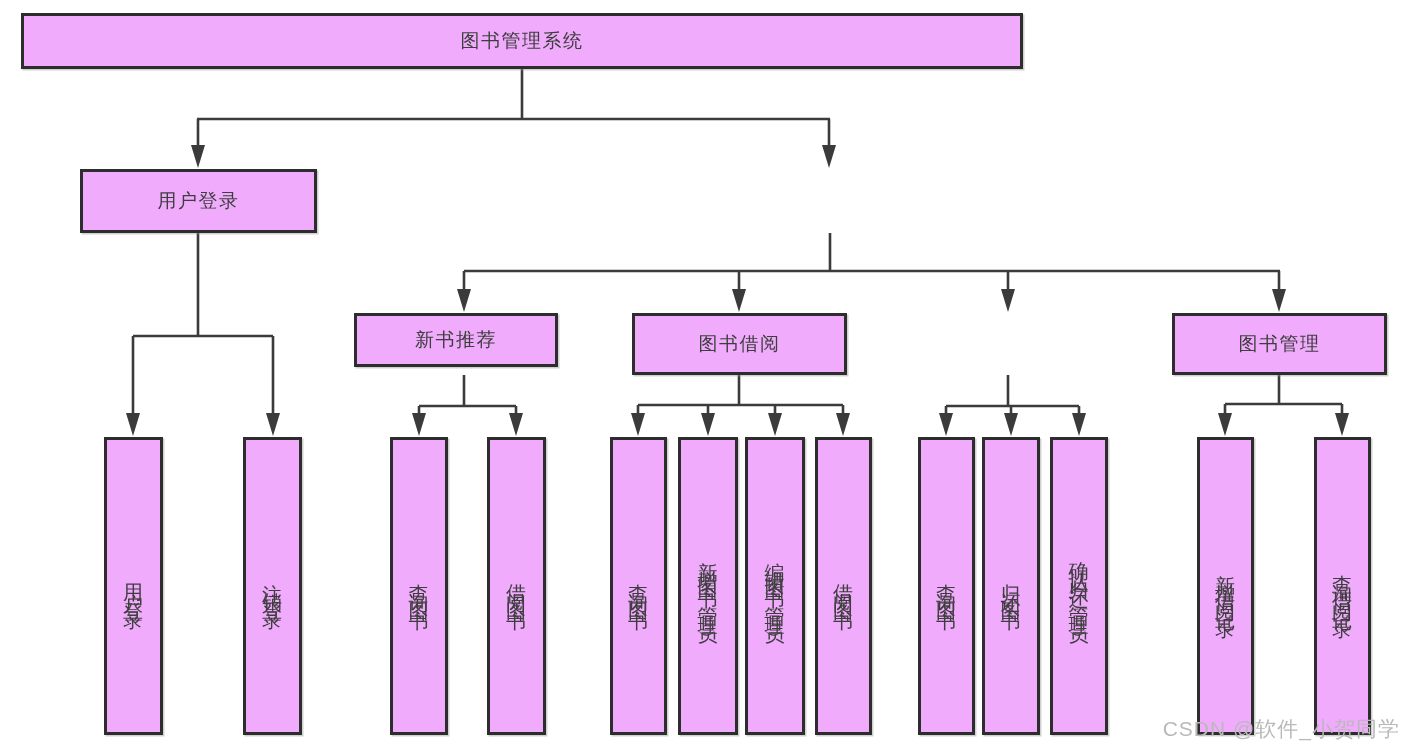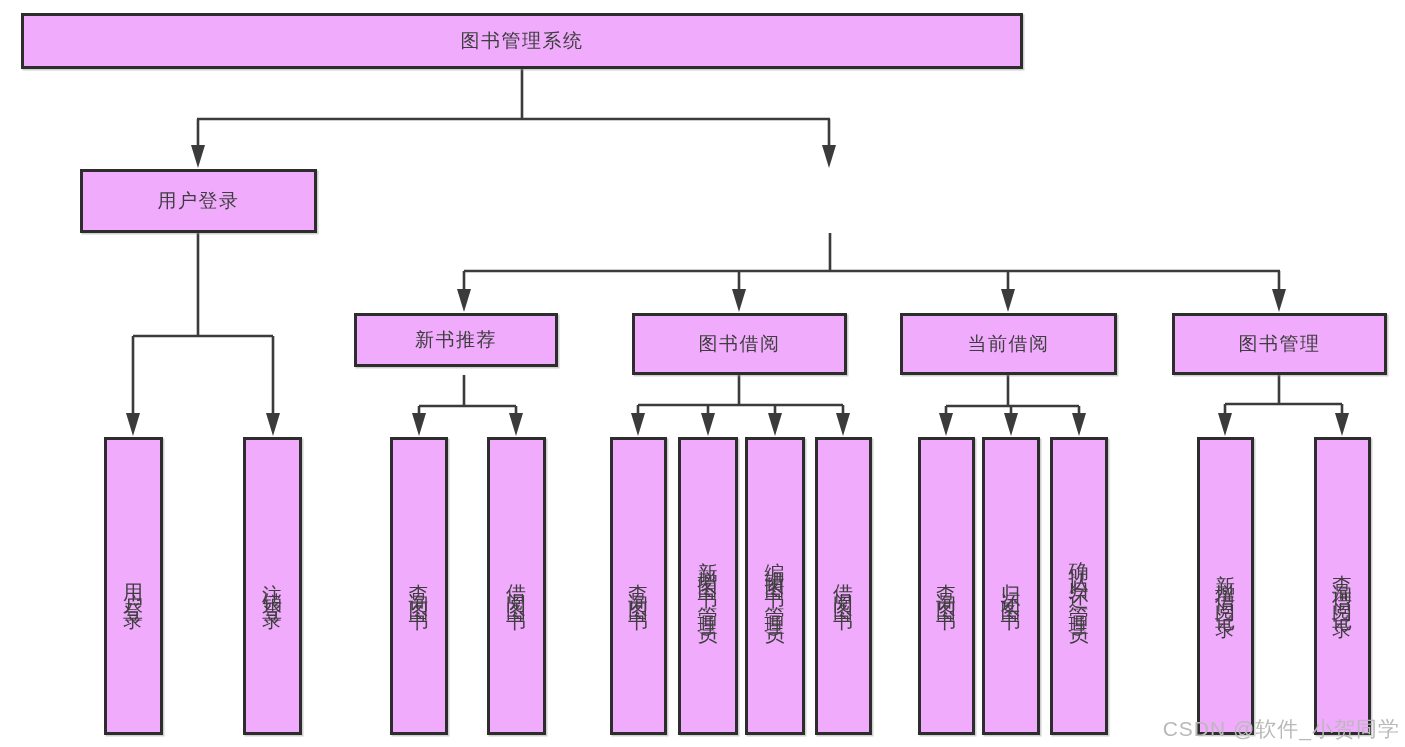--- a/index.html
+++ b/index.html
@@ -58,23 +58,20 @@
   <div class="box h" style="left:80px;top:169px;width:237px;height:64px">
     <span>用户登录</span>
   </div>
 
   <div class="box h" style="left:354px;top:313px;width:204px;height:54px">
     <span>新书推荐</span>
   </div>
   <div class="box h" style="left:632px;top:313px;width:215px;height:62px">
     <span>图书借阅</span>
   </div>
-  <div class="box h" style="left:900px;top:313px;width:217px;height:62px">
-    <span>当前借阅</span>
-  </div>
   <div class="box h" style="left:1172px;top:313px;width:215px;height:62px">
     <span>图书管理</span>
   </div>
 
   <div class="box v" style="left:104px;top:437px;width:59px;height:298px">
     <span>用户登录</span>
   </div>
   <div class="box v" style="left:243px;top:437px;width:59px;height:298px">
     <span>注销登录</span>
   </div>

